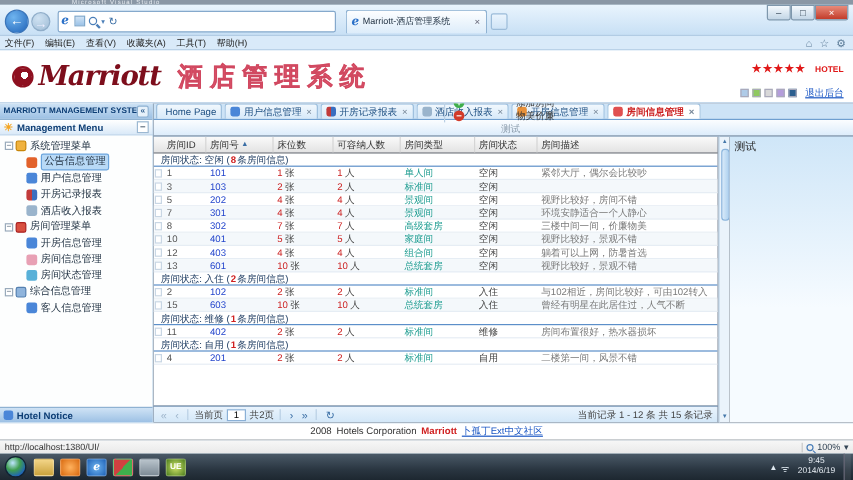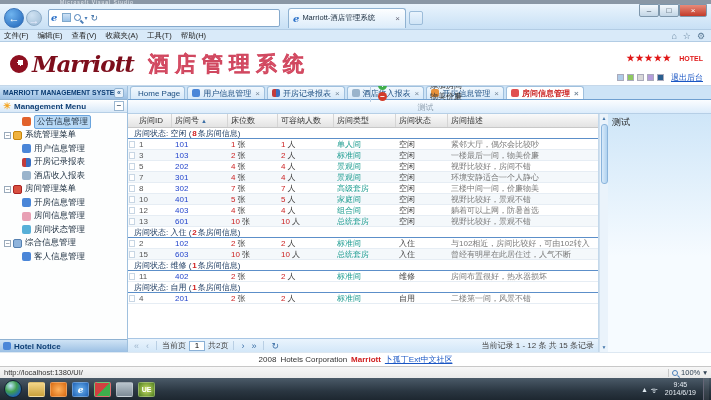--- a/index.html
+++ b/index.html
@@ -233,30 +233,30 @@
         <span class="grow1">MARRIOTT MANAGEMENT SYSTEM</span>
         <span class="sb-colbtn">«</span>
       </div>
       <div class="sb-menu">
         <span class="sun">☀</span>
         <span>Management Menu</span>
         <span class="sb-min">−</span>
       </div>
       <div class="tree">
 
+          <div class="titem folder">
+            <span class="texp">−</span>
+            <span class="ticon i-sysfolder"></span>
+            <span class="tlabel">系统管理菜单</span>
+          </div>
+
           <div class="titem leaf selected">
             <span class="texp">−</span>
             <span class="ticon i-announce"></span>
             <span class="tlabel">公告信息管理</span>
-          </div>
-
-          <div class="titem folder">
-            <span class="texp">−</span>
-            <span class="ticon i-sysfolder"></span>
-            <span class="tlabel">系统管理菜单</span>
           </div>
 
           <div class="titem leaf">
             <span class="texp">−</span>
             <span class="ticon i-user"></span>
             <span class="tlabel">用户信息管理</span>
           </div>
 
           <div class="titem leaf">
             <span class="texp">−</span>
@@ -441,21 +441,20 @@
                   <span class="c c2">
                     <b class="num">2</b>
                     <i class="unit">张</i>
                   </span>
                   <span class="c c3">
                     <b class="num">2</b>
                     <i class="unit">人</i>
                   </span>
                   <span class="c c4 ctype">标准间</span>
                   <span class="c c5 cstat">空闲</span>
-                  <span class="c c6 cdesc">一楼最后一间，物美价廉</span>
                 </div>
 
                 <div class="grow">
                   <span class="rsel"></span>
                   <span class="c c0 cid">5</span>
                   <span class="c c1 cno">202</span>
                   <span class="c c2">
                     <b class="num">4</b>
                     <i class="unit">张</i>
                   </span>

